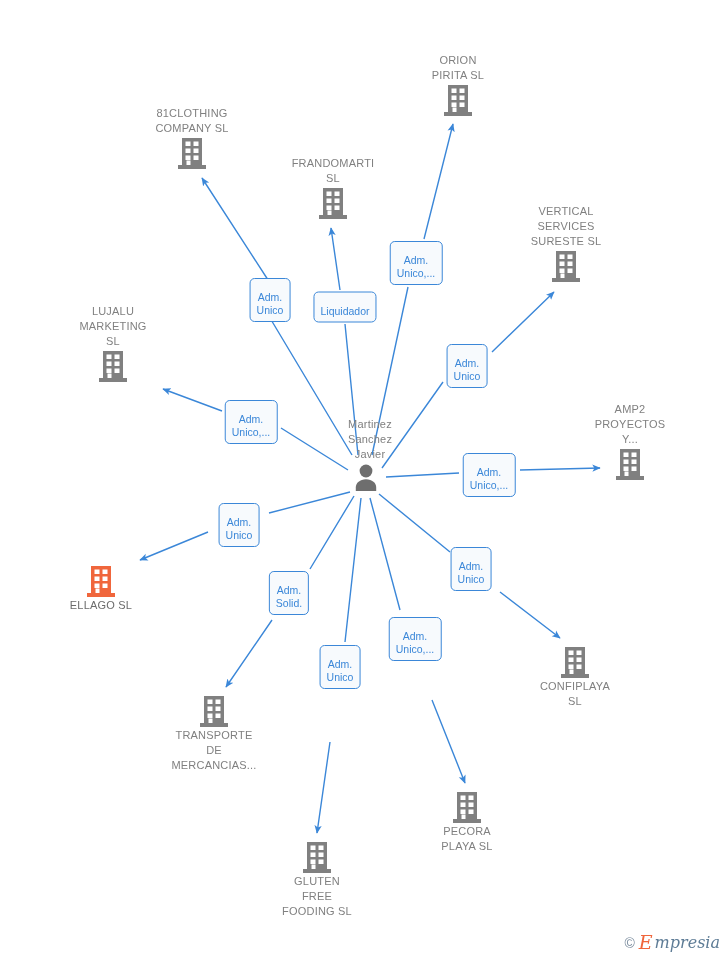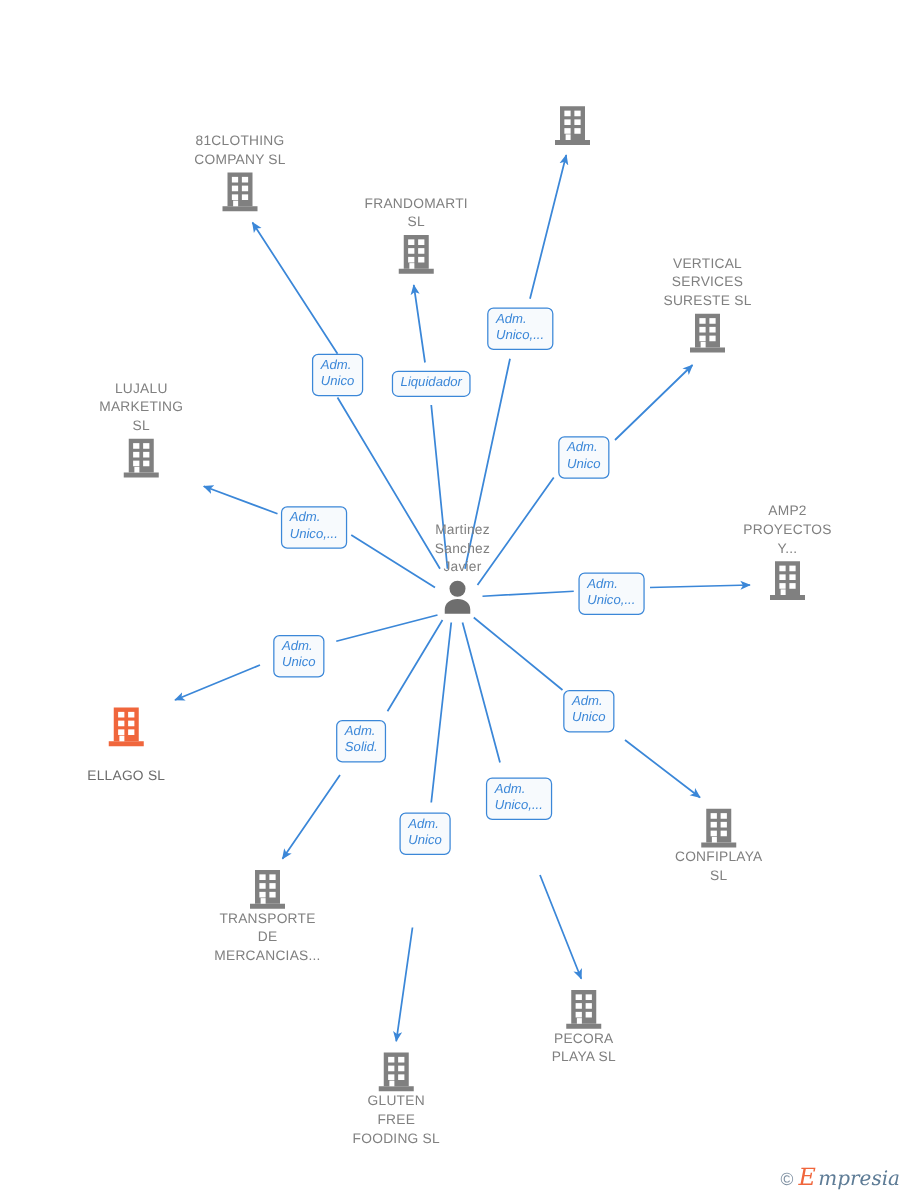--- a/index.html
+++ b/index.html
@@ -39,40 +39,39 @@
   }
   .node-label {
     font-size: 11px;
     line-height: 15px;
     color: #808080;
     letter-spacing: 0.2px;
     white-space: pre-line;
   }
   .node-label.focus {
     color: #6b6b6b;
-    margin-top: 16px;
   }
   .node-icon {
     display: block;
     margin: 0 auto;
   }
   .node-icon svg { display: block; margin: 0 auto; }
   .edge-label {
     position: absolute;
     background: #f7fafd;
     border: 1.3px solid #3b87d8;
     border-radius: 5px;
     color: #3b87d8;
     font-size: 10.5px;
     line-height: 13px;
-    padding: 2px 6px 4px 6px;
+    text-align: center;
+    padding: 12px 6px 4px 6px;
     white-space: pre-line;
     box-sizing: border-box;
     transform: translate(-50%, -50%);
-    font-style: italic;
   }
   #watermark {
     position: absolute;
     right: 8px;
     bottom: 8px;
     display: flex;
     align-items: center;
     gap: 4px;
     user-select: none;
   }
@@ -151,20 +150,22 @@
             <rect x="16.5" y="5.5" width="5" height="4.5" fill="#ffffff"></rect>
             <rect x="8.5" y="12.5" width="5" height="4.5" fill="#ffffff"></rect>
             <rect x="16.5" y="12.5" width="5" height="4.5" fill="#ffffff"></rect>
             <rect x="8.5" y="19.5" width="5" height="4.5" fill="#ffffff"></rect>
             <rect x="16.5" y="19.5" width="5" height="4.5" fill="#ffffff"></rect>
             <rect x="9.5" y="24.5" width="4" height="4.5" fill="#ffffff"></rect>
           </svg>
         </span>
       </div>
       <div class="node" style="left: 458px; top: 83px; transform: none; transform-origin: center top; position: absolute; height: 34px;">
+        <div class="node-label" style="position: absolute; bottom: 100%; left: 0px; width: 100%;">ORION
+PIRITA  SL</div>
         <span class="node-icon">
           <svg width="30" height="34" viewBox="0 0 30 34" aria-hidden="true">
             <rect x="5" y="2" width="20" height="27" fill="#808080"></rect>
             <rect x="1" y="29" width="28" height="4" fill="#808080"></rect>
             <rect x="8.5" y="5.5" width="5" height="4.5" fill="#ffffff"></rect>
             <rect x="16.5" y="5.5" width="5" height="4.5" fill="#ffffff"></rect>
             <rect x="8.5" y="12.5" width="5" height="4.5" fill="#ffffff"></rect>
             <rect x="16.5" y="12.5" width="5" height="4.5" fill="#ffffff"></rect>
             <rect x="8.5" y="19.5" width="5" height="4.5" fill="#ffffff"></rect>
             <rect x="16.5" y="19.5" width="5" height="4.5" fill="#ffffff"></rect>

